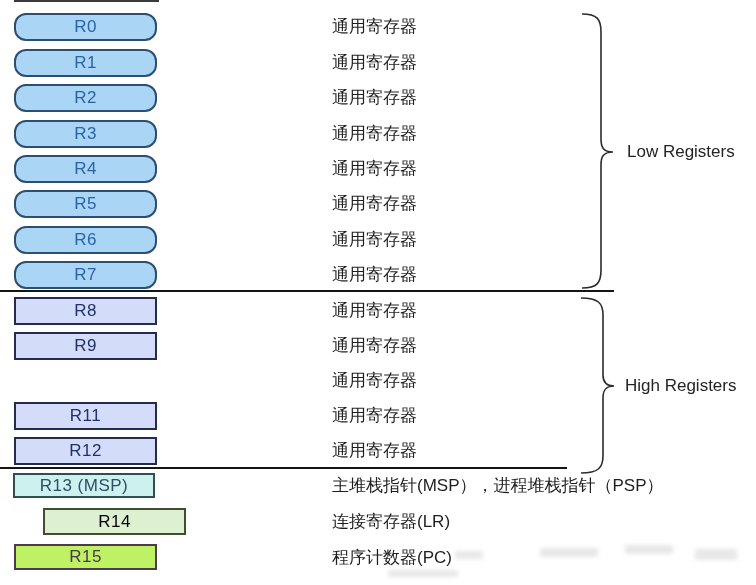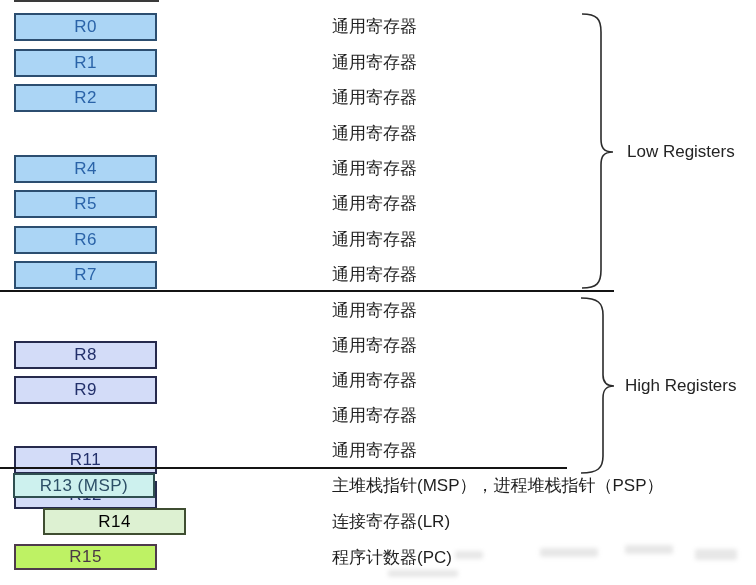--- a/index.html
+++ b/index.html
@@ -17,22 +17,22 @@
     width: 143px;
     height: 28px;
     box-sizing: border-box;
     border: 2px solid #2c4e70;
     display: flex;
     align-items: center;
     justify-content: center;
     font-size: 17px;
     letter-spacing: 0.5px;
   }
-  .low  { background: #abd5f5; border-color: #2c4e70; color: #2a63a8; }
-  .high { background: #d3dcf8; border-color: #262a4d; color: #22306b; margin-top: 44px; }
+  .low  { background: #abd5f5; border-color: #2c4e70; color: #2a63a8; border-radius: 12px; }
+  .high { background: #d3dcf8; border-color: #262a4d; color: #22306b; }
   .sp   { background: #cdf1ee; border-color: #2f4f50; color: #2c4f66; height: 25px; }
   .lr   { background: #ddf1d2; border-color: #3f4e31; color: #000000; height: 27px; margin-left: 29px; }
   .pc   { background: #bef264; border-color: #4e3a4c; color: #4a3845; height: 26px; }
   .desc {
     position: absolute;
     left: 332px;
     height: 28px;
     line-height: 28px;
     font-size: 17px;
     color: #1e1e1e;
@@ -83,20 +83,23 @@
   <div class="regbox low" style="top:49px">
       <span>R1</span>
     </div>
   <div class="desc" style="top:49px">通用寄存器</div>
 
   <div class="regbox low" style="top:84px">
       <span>R2</span>
     </div>
   <div class="desc" style="top:84px">通用寄存器</div>
 
+  <div class="regbox low" style="top:120px">
+      <span>R3</span>
+    </div>
   <div class="desc" style="top:120px">通用寄存器</div>
 
   <div class="regbox low" style="top:155px">
       <span>R4</span>
     </div>
   <div class="desc" style="top:155px">通用寄存器</div>
 
   <div class="regbox low" style="top:190px">
       <span>R5</span>
     </div>

